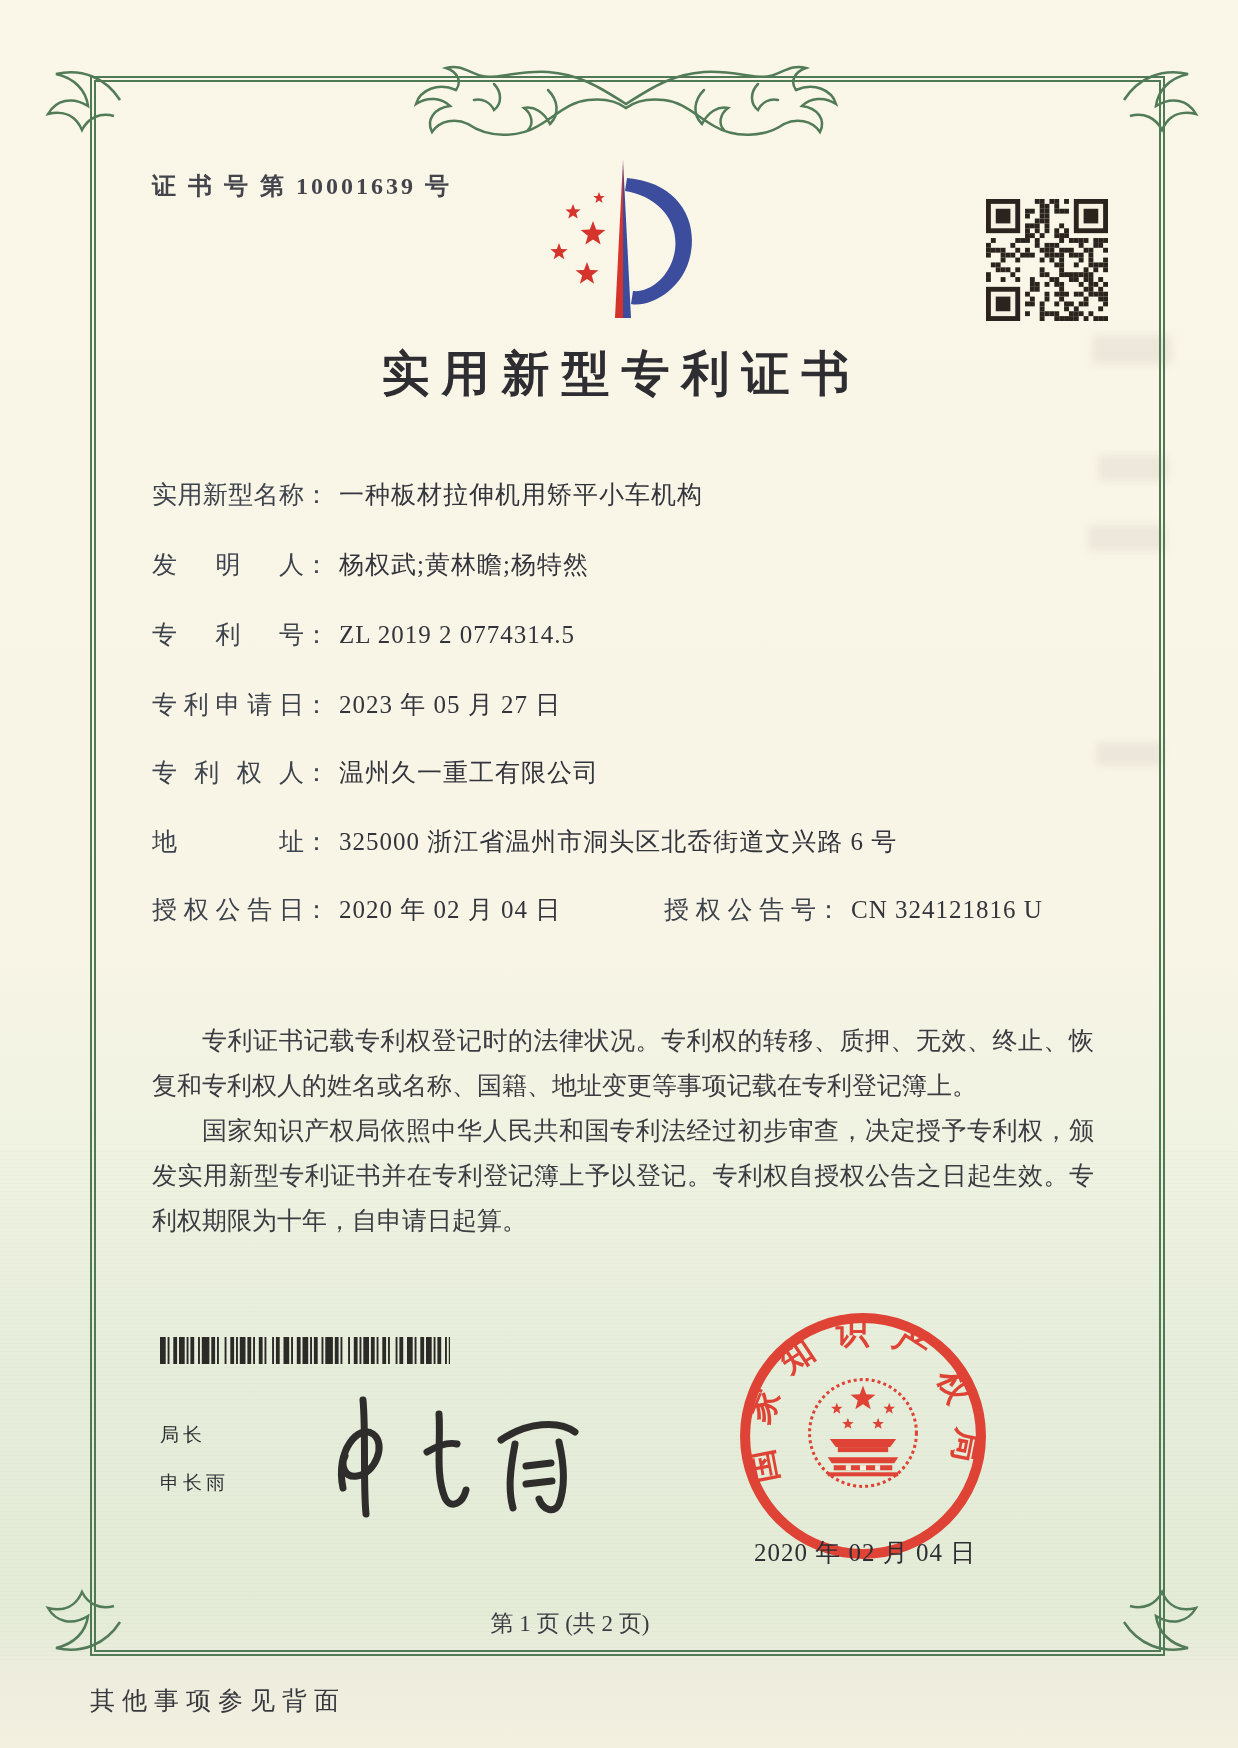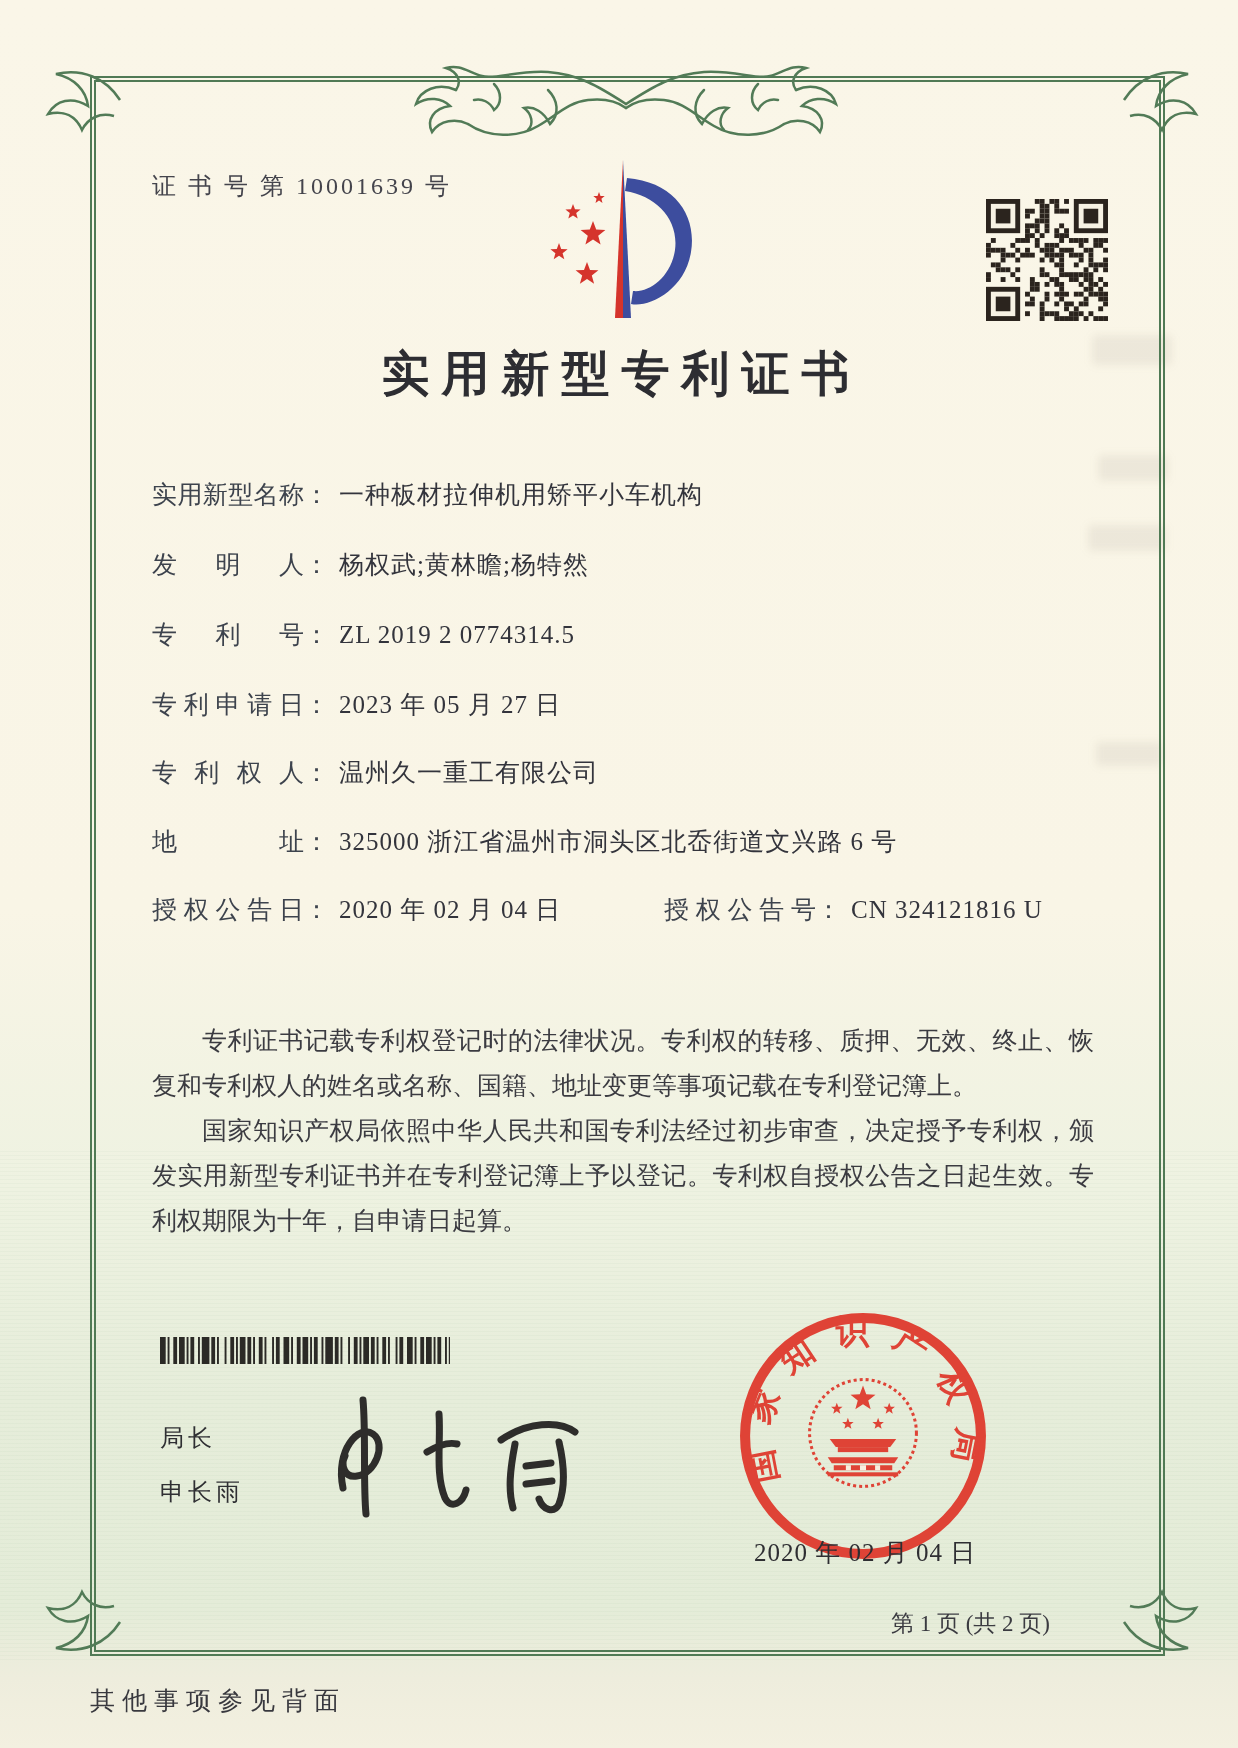--- a/index.html
+++ b/index.html
@@ -11,41 +11,41 @@
   .texture{
     position:absolute;left:0;top:1150px;width:1238px;height:510px;pointer-events:none;
     background:repeating-linear-gradient(0deg,rgba(150,185,150,.07) 0 1px,transparent 1px 4px);
   }
   .frame{
     position:absolute;left:90px;top:76px;width:1063px;height:1568px;
     border:6px double #507a55;
   }
   .ornament{position:absolute;}
   .ghost{position:absolute;background:rgba(110,100,90,.09);filter:blur(4px);border-radius:4px;}
-  .cert-no{position:absolute;left:152px;top:170px;font-size:24px;letter-spacing:3px;color:#44444c;}
+  .cert-no{position:absolute;left:152px;top:170px;font-size:24px;letter-spacing:3px;color:#44444c;font-weight:bold;}
   .logo{position:absolute;left:535px;top:158px;width:175px;height:162px;}
   .qr{position:absolute;left:986px;top:199px;width:122px;height:122px;}
   .title{
     position:absolute;left:90px;top:342px;width:1063px;text-align:center;
     font-size:48px;font-weight:700;letter-spacing:12px;color:#2d2d32;
   }
   .field-row{position:absolute;left:152px;width:950px;font-size:25px;white-space:nowrap;}
   .flabel{display:inline-block;width:152px;text-align:justify;text-align-last:justify;color:#3d434d;vertical-align:bottom;}
   .fcolon{color:#3d434d;margin-right:10px;}
   .fvalue{color:#33343c;letter-spacing:1px;}
   .grant-right{position:absolute;left:512px;top:0;}
   .body-text{position:absolute;left:152px;top:1018px;width:942px;font-size:25px;line-height:45px;text-align:justify;color:#3b3b41;}
   .body-text p{margin:0;text-indent:2em;}
   .barcode{position:absolute;left:160px;top:1337px;width:292px;height:27px;}
-  .signer{position:absolute;left:160px;top:1422px;font-size:24px;letter-spacing:4px;color:#2f2f33;}
+  .signer{position:absolute;left:160px;top:1422px;font-size:19px;letter-spacing:4px;color:#2f2f33;}
   .signer .name{margin-top:22px;}
   .signature{position:absolute;left:305px;top:1382px;width:300px;height:150px;}
   .seal{position:absolute;left:737px;top:1310px;width:252px;height:252px;opacity:.93;}
   .seal-date{position:absolute;left:700px;top:1536px;width:330px;text-align:center;font-size:25px;letter-spacing:1px;color:#2e2e32;z-index:5;}
-  .page-info{position:absolute;left:90px;top:1608px;width:960px;text-align:right;font-size:23px;color:#3b3b41;}
+  .page-info{position:absolute;left:90px;top:1608px;width:960px;text-align:center;font-size:23px;color:#3b3b41;}
   .back-note{position:absolute;left:90px;top:1684px;width:960px;font-size:25px;letter-spacing:7px;color:#38383e;}
 </style>
 </head>
 <body>
 
 <div class="page">
 
   <div class="texture"></div>
 
   <div class="ghost" style="left:1092px;top:335px;width:80px;height:30px;"></div>

